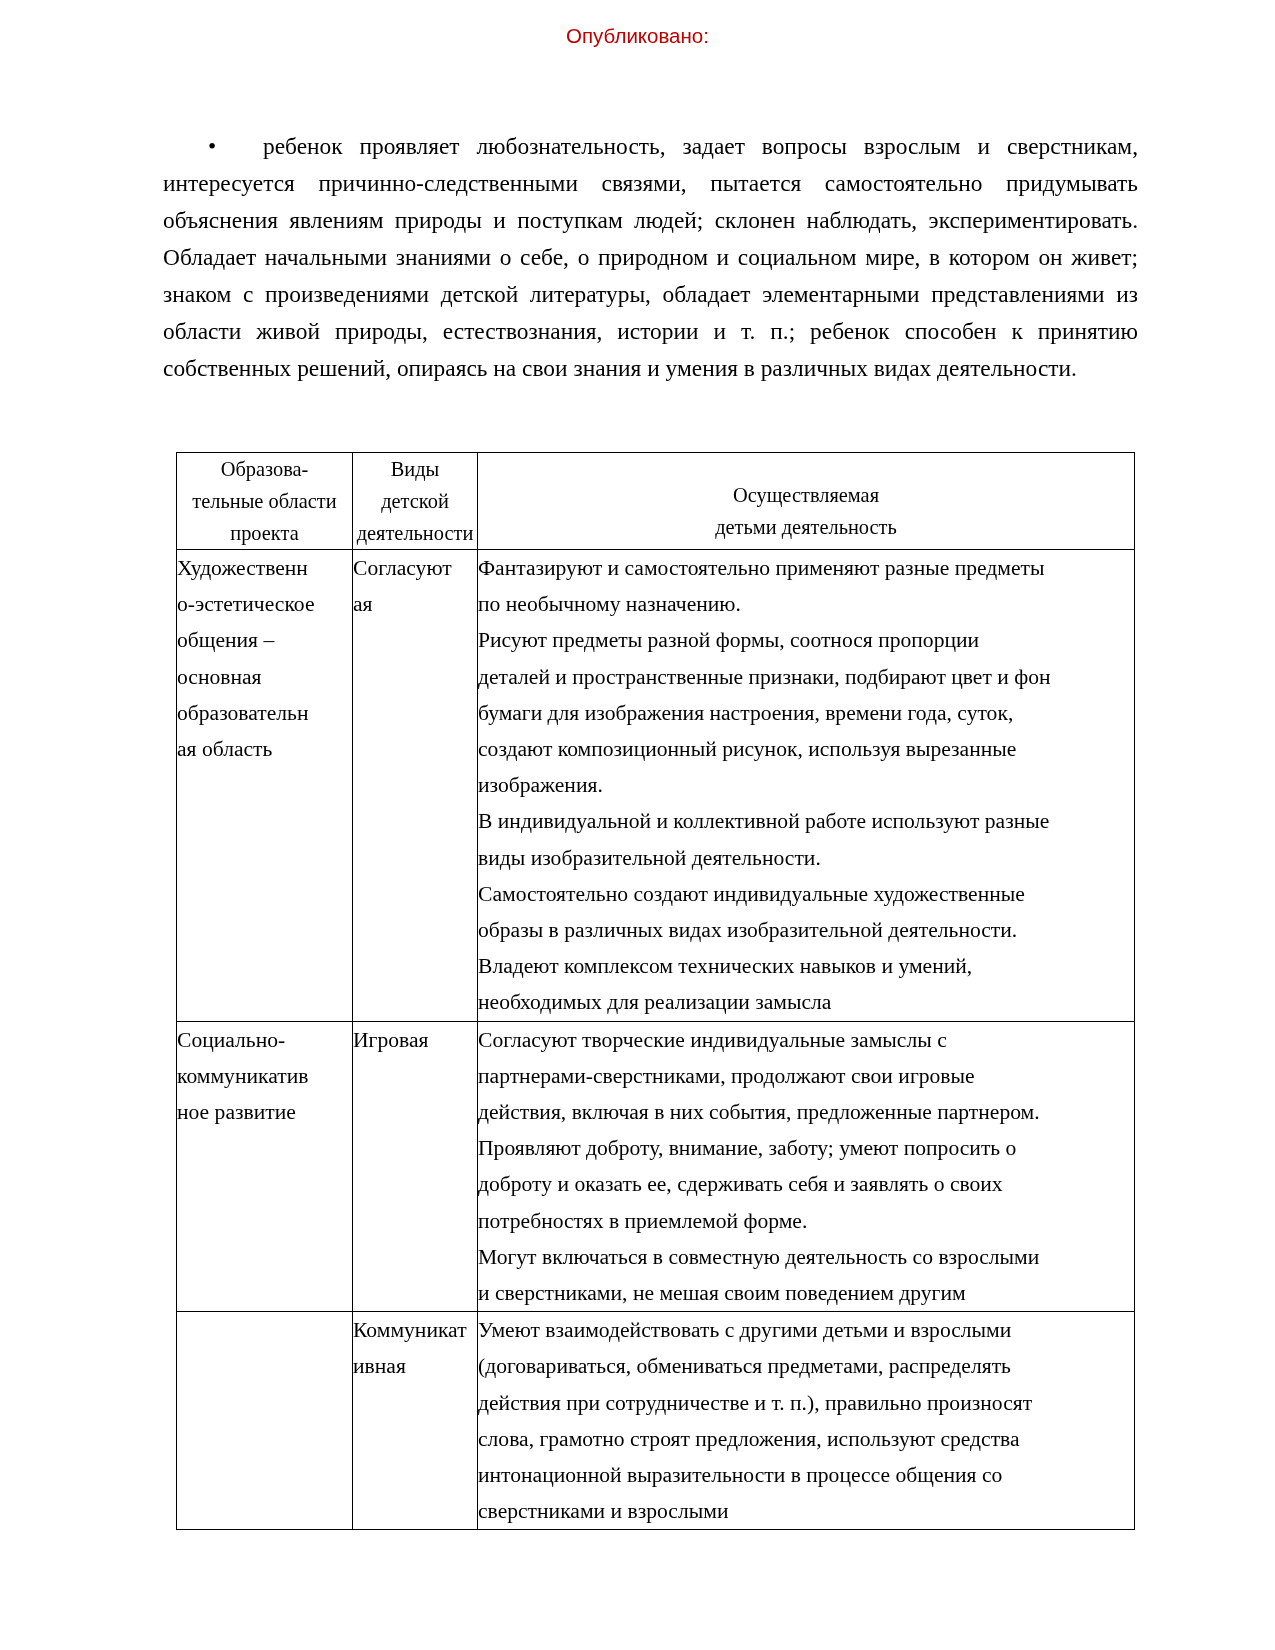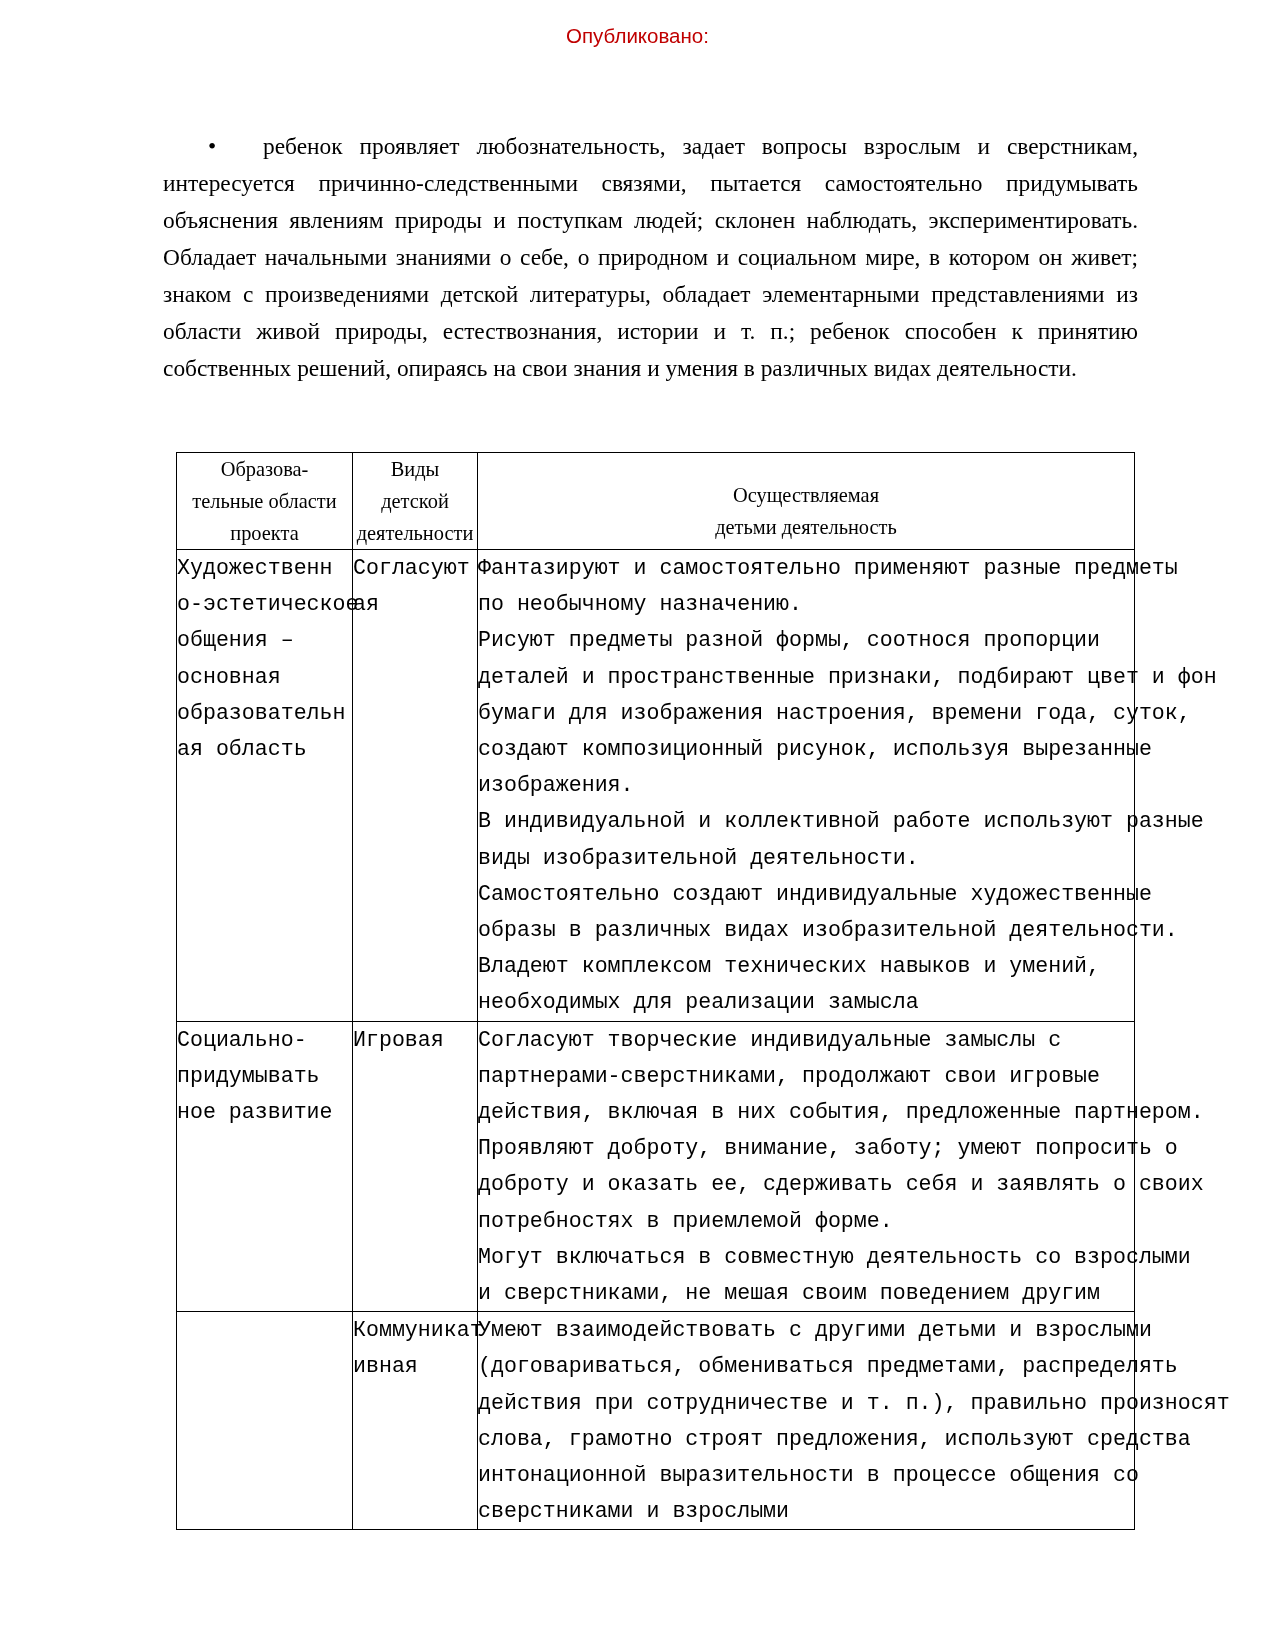--- a/index.html
+++ b/index.html
@@ -108,21 +108,20 @@
     white-space: pre;
     text-align: center;
   }
 
   
   .cell {
     font-size: 21.6px;
     line-height: 36.2px;
     padding: 6px 6px 8px 8px;
     text-align: left;
-    font-family: Liberation Mono, monospace;
   }
   .cell .ln {
     display: block;
     white-space: pre;
   }
   .cell.narrow {
     font-size: 21.6px;
     line-height: 36.2px;
   }
   .cell.wide .ln {
@@ -195,21 +194,21 @@
             <span class="ln">Самостоятельно создают индивидуальные художественные</span>
             <span class="ln">образы в различных видах изобразительной деятельности.</span>
             <span class="ln">Владеют комплексом технических навыков и умений,</span>
             <span class="ln">необходимых для реализации замысла</span>
           </td>
         </tr>
 
         <tr>
           <td class="cell narrow">
             <span class="ln">Социально-</span>
-            <span class="ln">придумывать</span>
+            <span class="ln">коммуникатив</span>
             <span class="ln">ное развитие</span>
           </td>
           <td class="cell narrow">
             <span class="ln">Игровая</span>
           </td>
           <td class="cell wide">
             <span class="ln">Согласуют творческие индивидуальные замыслы с</span>
             <span class="ln">партнерами-сверстниками, продолжают свои игровые</span>
             <span class="ln">действия, включая в них события, предложенные партнером.</span>
             <span class="ln">Проявляют доброту, внимание, заботу; умеют попросить о</span>

